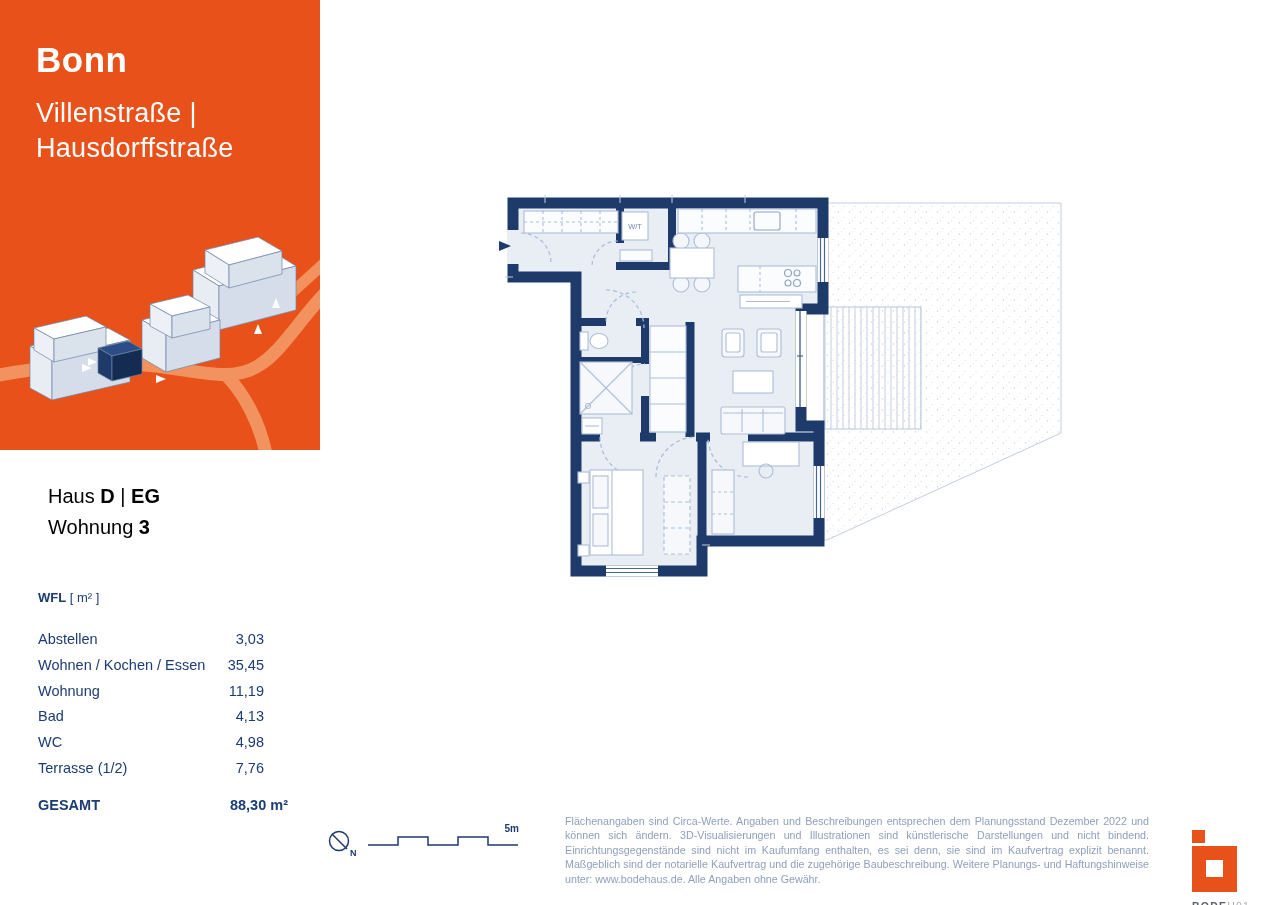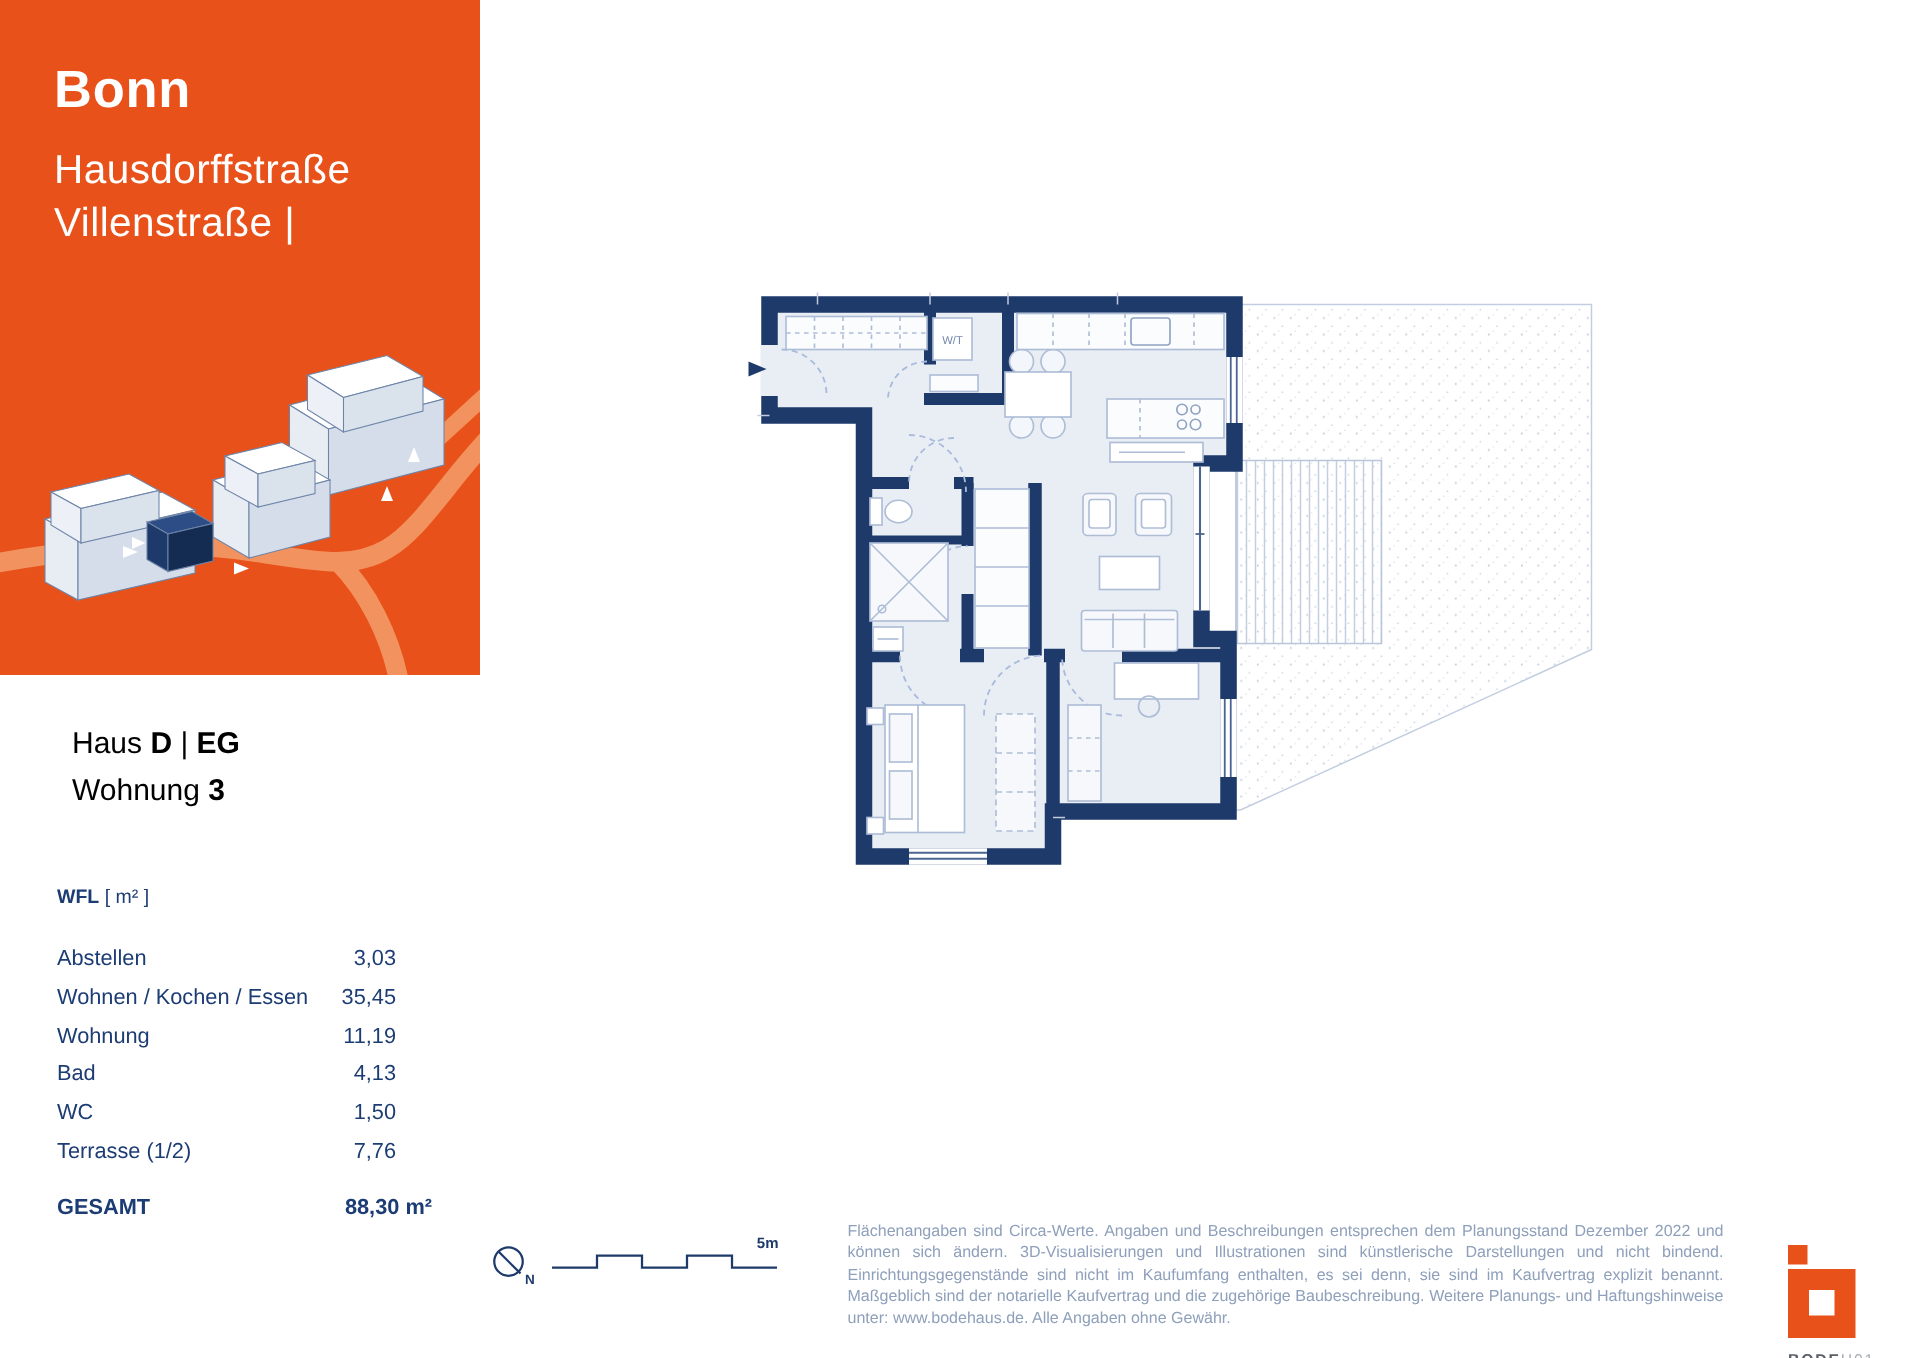--- a/index.html
+++ b/index.html
@@ -39,22 +39,22 @@
   .brand-name .b2 { color:#A9ADB2; font-weight:400; }
 
   svg text { font-family:"Liberation Sans", sans-serif; }
 </style>
 </head>
 <body>
 
 <div class="abs panel">
   <div class="panel-city">Bonn</div>
   <div class="panel-street">
+    <div>Villenstraße |</div>
     <div>Hausdorffstraße</div>
-    <div>Villenstraße |</div>
   </div>
 
   <svg class="siteplan" viewBox="0 0 320 252">
 
     <g fill="none" stroke="#F2935F">
       <path d="M -6,178 C 60,166 120,162 170,170 C 215,177 236,181 258,168 C 282,154 300,120 330,90" stroke-width="13"></path>
       <path d="M 225,176 C 245,196 260,226 266,256" stroke-width="13"></path>
       <path d="M 286,100 L 332,58" stroke-width="11"></path>
     </g>
 
@@ -127,21 +127,21 @@
   <div class="trow">
       <span>Wohnung</span>
       <span class="val">11,19</span>
     </div>
   <div class="trow">
       <span>Bad</span>
       <span class="val">4,13</span>
     </div>
   <div class="trow">
       <span>WC</span>
-      <span class="val">1,50</span>
+      <span class="val">4,98</span>
     </div>
   <div class="trow">
       <span>Terrasse (1/2)</span>
       <span class="val">7,76</span>
     </div>
   <div class="trow total">
       <span>GESAMT</span>
       <span class="val">88,30 m²</span>
     </div>
 </div>

